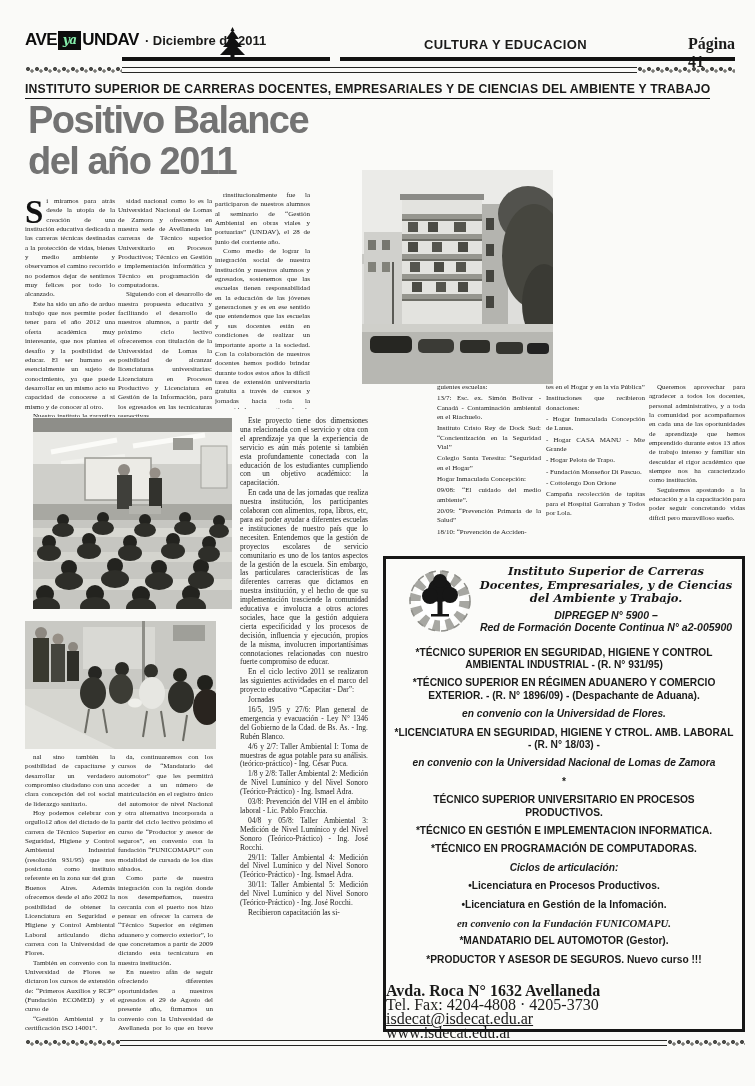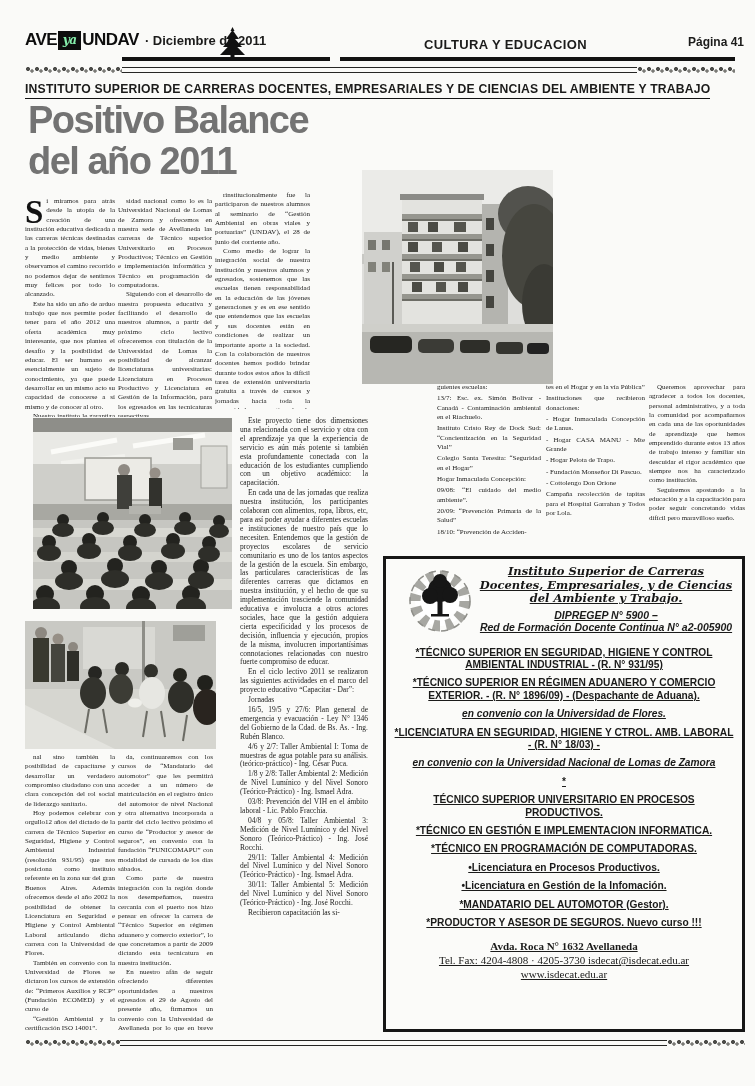--- a/index.html
+++ b/index.html
@@ -7,21 +7,21 @@
         font-family:"Liberation Serif",serif;overflow:hidden;}
   .abs{position:absolute;}
 
   
   .mast-left{left:25px;top:30px;display:flex;align-items:center;white-space:nowrap;}
   .logo{font-family:"Liberation Sans",sans-serif;font-weight:900;font-size:17px;letter-spacing:-0.5px;color:#0d0d0d;display:flex;align-items:center;}
   .logo .ya{display:inline-flex;align-items:center;justify-content:center;width:23px;height:19px;background:#0d0d0d;color:#86efac;
             font-family:"DejaVu Serif",serif;font-style:italic;font-weight:700;font-size:12px;margin:0 1px;}
   .mast-date{font-family:"Liberation Sans",sans-serif;font-weight:700;font-size:13px;margin-left:6px;}
   .mast-section{left:424px;top:37px;font-family:"Liberation Sans",sans-serif;font-weight:700;font-size:13px;letter-spacing:0.4px;}
-  .mast-page{left:688px;top:35px;font-family:Liberation Sans, sans-serif;font-weight:700;font-size:12px;}
+  .mast-page{left:688px;top:35px;font-family:Liberation Serif, serif;font-weight:700;font-size:16px;}
   .bar{height:4px;background:#121212;}
   .bar1{left:122px;top:57px;width:208px;}
   .bar2{left:340px;top:57px;width:395px;}
   .tree-icon{left:219px;top:27px;}
 
   
   .rulerow{display:flex;align-items:center;}
   .chain{height:9px;background-image:
       radial-gradient(circle at 3px 4px,#4c4c49 1.7px,transparent 2.3px),
       radial-gradient(circle at 7px 6px,#7a7a76 1.4px,transparent 2px);
@@ -56,32 +56,32 @@
   .r1 p,.r2 p{text-indent:0;margin-bottom:2px;}
 
   
   .photo{background:#cfcfcb;box-shadow:0 0 0 1px #b9b9b5 inset;}
   .ph-building{left:362px;top:170px;width:191px;height:214px;}
   .ph-class{left:33px;top:418px;width:199px;height:191px;}
   .ph-group{left:25px;top:621px;width:191px;height:128px;}
   .photo svg{display:block;}
 
   
-  .adbox{left:383px;top:556px;width:362px;height:476px;border:3px solid #161616;background:#fbfbf9;box-sizing:border-box;text-decoration:underline;}
+  .adbox{left:383px;top:556px;width:362px;height:476px;border:3px solid #161616;background:#fbfbf9;box-sizing:border-box;}
   .ad-logo{position:absolute;left:14px;top:2px;}
   .ad-head{margin:6px 8px 0 92px;text-align:center;}
   .script{font-family:"DejaVu Serif",serif;font-style:italic;font-weight:700;font-size:11.5px;line-height:13.5px;color:#171717;}
   .dipregep{font-family:"Liberation Sans",sans-serif;font-weight:700;font-style:italic;font-size:10.5px;margin-top:3px;}
   .redline{font-family:"Liberation Sans",sans-serif;font-weight:700;font-style:italic;font-size:10.5px;}
   .ad-items{margin:14px 8px 0;text-align:center;font-family:"Liberation Sans",sans-serif;font-size:10.2px;line-height:12.4px;}
   .ad-items p{margin:6px 0;}
   .ad-items p.b{font-weight:700;}
   .ad-items p.i{font-weight:700;font-style:italic;}
   .ad-items p.si{font-family:"Liberation Serif",serif;font-weight:700;font-style:italic;font-size:10.8px;}
-  .ad-foot{margin-top:10px;text-align:center;font-family:"Liberation Serif",serif;font-size:11px;line-height:14px;}
+  .ad-foot{margin-top:18px;font-family:"Liberation Serif",serif;font-size:16px;line-height:14px;}
   .ad-addr{font-weight:700;}
   .ad-mail{text-decoration:underline;}
 </style>
 </head>
 <body>
 
 <div class="page">
 
   <div class="abs mast-left">
     <span class="logo">
@@ -379,22 +379,24 @@
     <div class="ad-items">
         <p class="b">*TÉCNICO SUPERIOR EN SEGURIDAD, HIGIENE Y CONTROL AMBIENTAL INDUSTRIAL -  (R. N° 931/95)</p>
         <p class="b">*TÉCNICO SUPERIOR EN RÉGIMEN ADUANERO Y COMERCIO EXTERIOR. - (R. N° 1896/09) - (Despachante de Aduana).</p>
         <p class="i">en convenio con la Universidad de Flores.</p>
         <p class="b">*LICENCIATURA EN SEGURIDAD, HIGIENE Y CTROL. AMB. LABORAL - (R. N° 18/03) -</p>
         <p class="i">en convenio con la Universidad Nacional de Lomas de Zamora</p>
         <p class="b">*</p>
         <p class="b">TÉCNICO SUPERIOR UNIVERSITARIO EN PROCESOS PRODUCTIVOS.</p>
         <p class="b">*TÉCNICO EN GESTIÓN E IMPLEMENTACION INFORMATICA.</p>
         <p class="b">*TÉCNICO EN PROGRAMACIÓN DE COMPUTADORAS.</p>
+        <p class="i">Ciclos de articulación:</p>
         <p class="b">•Licenciatura en Procesos Productivos.</p>
         <p class="b">•Licenciatura en Gestión de la Infomación.</p>
+        <p class="si">en convenio con la Fundación FUNICOMAPU.</p>
         <p class="b">*MANDATARIO DEL AUTOMOTOR (Gestor).</p>
         <p class="b">*PRODUCTOR Y ASESOR DE SEGUROS.    Nuevo curso !!!</p>
       </div>
     <div class="ad-foot">
       <div class="ad-addr">Avda. Roca N° 1632 Avellaneda</div>
       <div>
         <span>Tel. Fax: 4204-4808  ·  4205-3730</span>
         <span class="ad-mail">isdecat@isdecat.edu.ar</span>
       </div>
       <div>www.isdecat.edu.ar</div>

